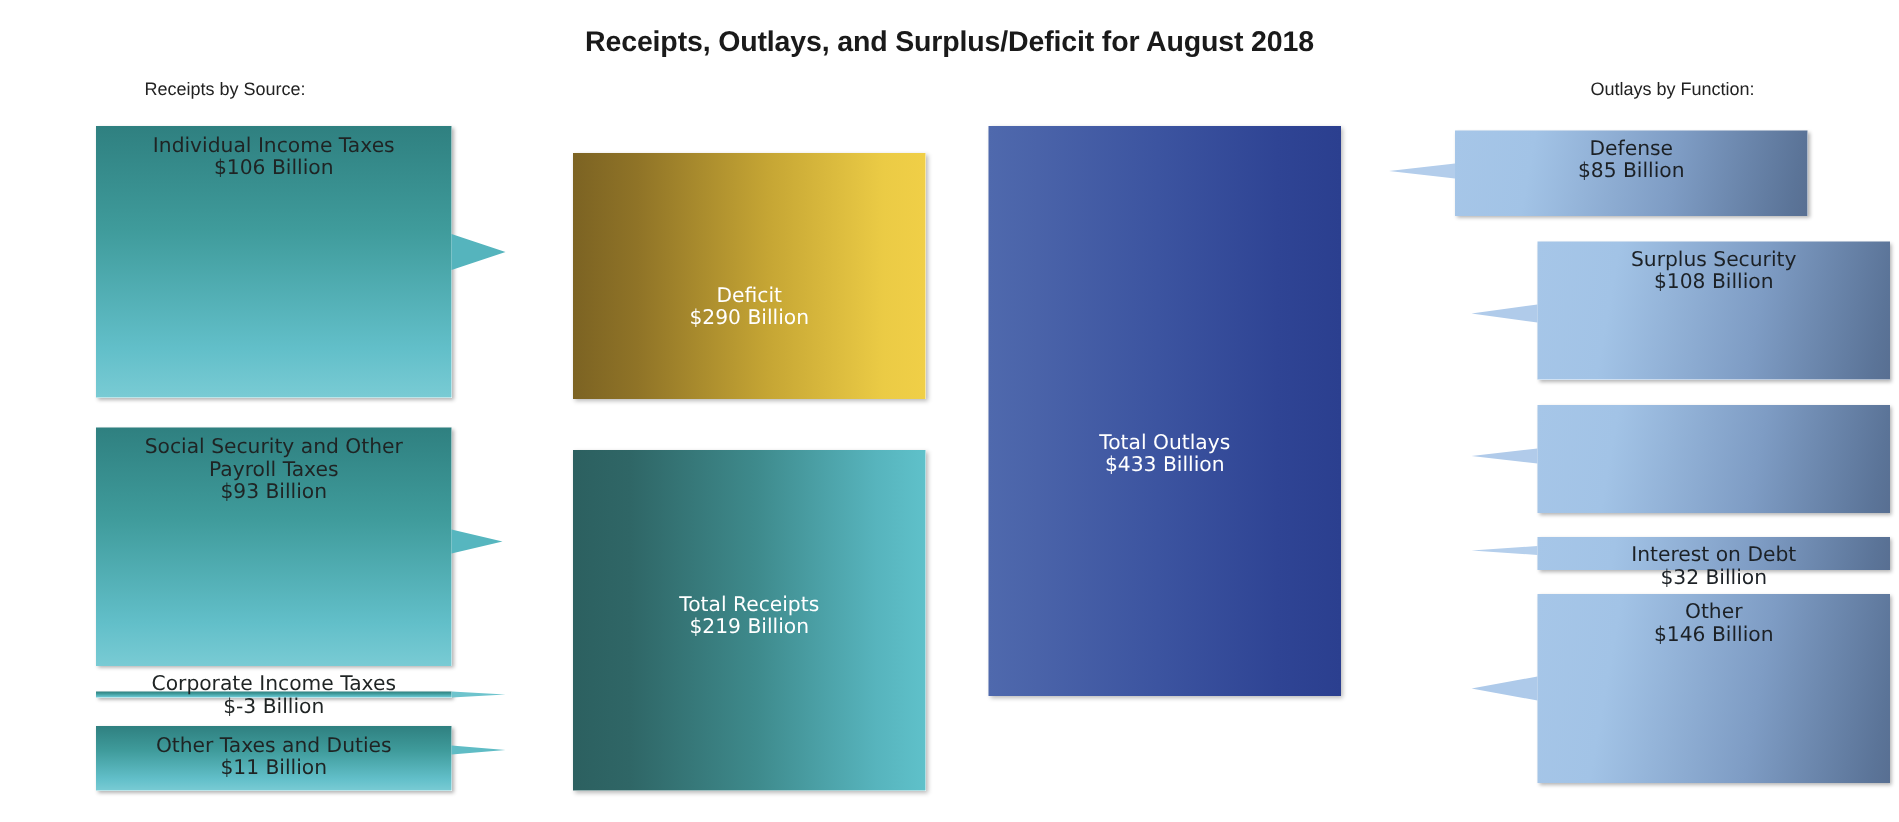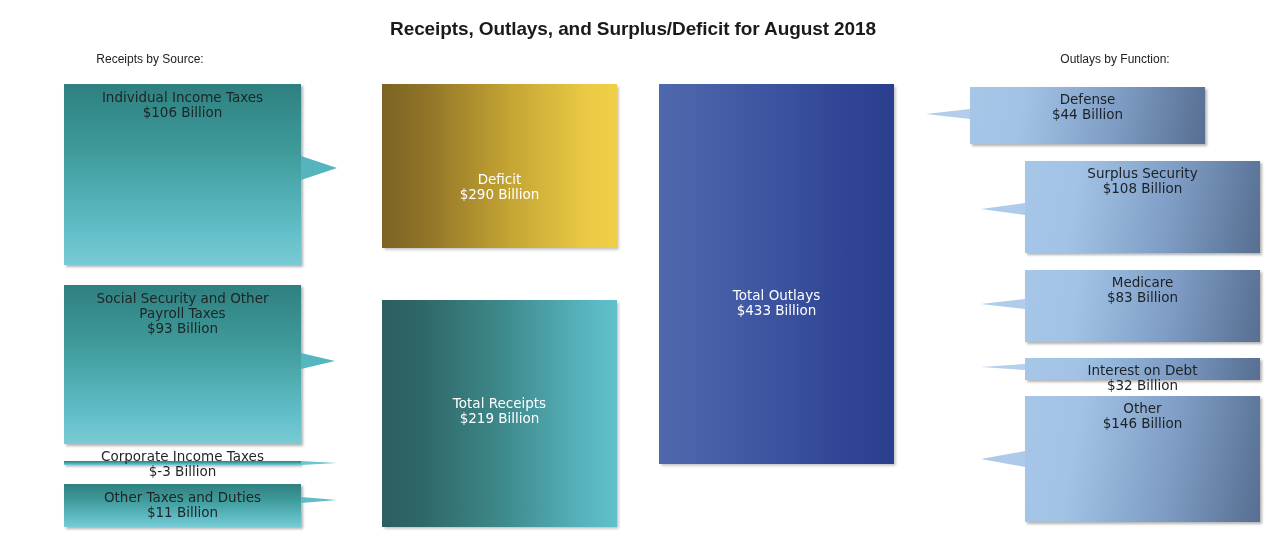--- a/index.html
+++ b/index.html
@@ -175,21 +175,21 @@
     <div class="bar"></div>
     <div class="ptr" style="top:13px; border-width:3px 0 3px 36px; border-color:transparent transparent transparent #5fbcc5;"></div>
     <div class="blabel">
       <span>Other Taxes and Duties</span>
       <span class="v">$11 Billion</span>
     </div>
   </div>
 
   <div class="center-col" id="col-left" style="left:382px; top:84px; width:235px; height:443px;">
 
-    <div class="seg" id="seg-deficit" style="top:0px; height:164px;">
+    <div class="seg" id="seg-deficit" style="top:18px; height:164px;">
       <div class="clabel" style="top:88px;">
         <span>Deficit</span>
         <span class="v">$290 Billion</span>
       </div>
     </div>
 
     <div class="seg" id="seg-receipts" style="top:216px; height:227px;">
       <div class="clabel" style="top:96px;">
         <span>Total Receipts</span>
         <span class="v">$219 Billion</span>
@@ -204,40 +204,36 @@
         <span class="v">$433 Billion</span>
       </div>
     </div>
   </div>
 
   <div class="block ox" id="ox-0" style="left:942px; top:87px; width:235px; height:57px;">
     <div class="bar"></div>
     <div class="ptr" style="top:22px; border-width:5px 44px 5px 0; border-color:transparent #b3cdeb transparent transparent;"></div>
     <div class="blabel">
       <span>Defense</span>
-      <span class="v">$44 Billion</span>
+      <span class="v">$85 Billion</span>
     </div>
   </div>
 
   <div class="block ox" id="ox-1" style="left:997px; top:161px; width:235px; height:92px;">
     <div class="bar"></div>
     <div class="ptr" style="top:42px; border-width:6px 44px 6px 0; border-color:transparent #b0cbea transparent transparent;"></div>
     <div class="blabel">
       <span>Surplus Security</span>
       <span class="v">$108 Billion</span>
     </div>
   </div>
 
   <div class="block ox" id="ox-2" style="left:997px; top:270px; width:235px; height:72px;">
     <div class="bar"></div>
     <div class="ptr" style="top:29px; border-width:5px 44px 5px 0; border-color:transparent #b1cbea transparent transparent;"></div>
-    <div class="blabel">
-      <span>Medicare</span>
-      <span class="v">$83 Billion</span>
-    </div>
   </div>
 
   <div class="block ox" id="ox-3" style="left:997px; top:358px; width:235px; height:22px;">
     <div class="bar"></div>
     <div class="ptr" style="top:6px; border-width:3px 44px 3px 0; border-color:transparent #b5cfec transparent transparent;"></div>
     <div class="blabel">
       <span>Interest on Debt</span>
       <span class="v">$32 Billion</span>
     </div>
   </div>

